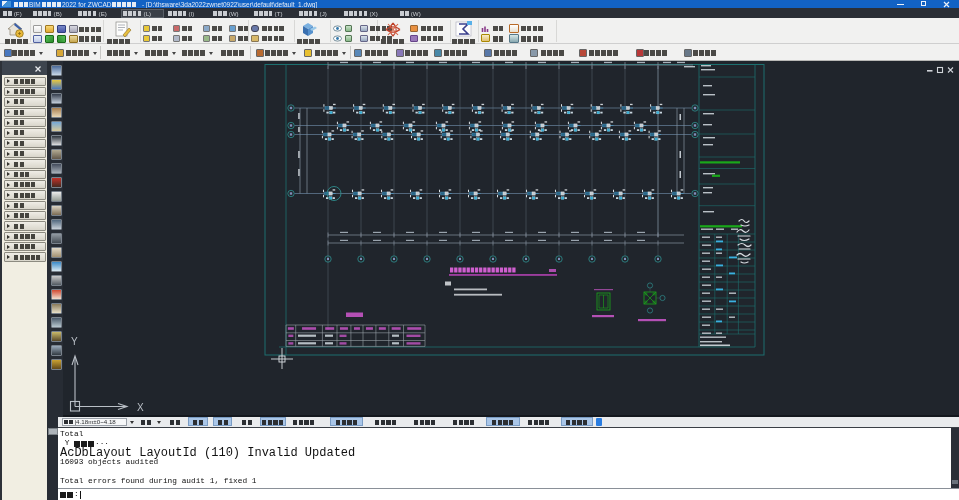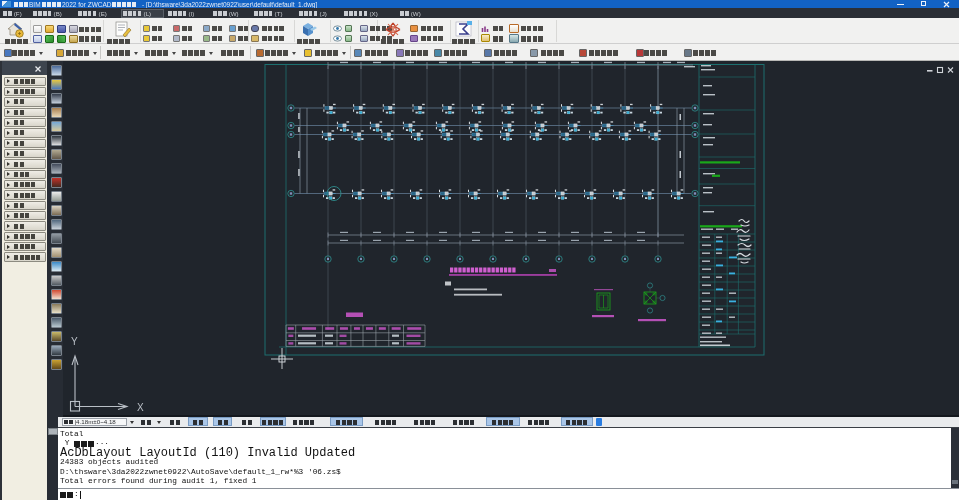--- a/index.html
+++ b/index.html
@@ -683,22 +683,21 @@
 <div class="b" style="left:492.4px;top:419.5px;width:21.2px;height:5px;background:repeating-linear-gradient(90deg,#2c2f33 0 4.4px,transparent 4.4px 5.6px);"></div>
 <div class="b" style="left:528.4px;top:419.5px;width:21.2px;height:5px;background:repeating-linear-gradient(90deg,#2c2f33 0 4.4px,transparent 4.4px 5.6px);"></div>
 <div class="abs" style="left:561px;top:417.3px;width:32px;height:9px;background:#a9c6e8;border:0.6px solid #7a9cc4;"></div>
 <div class="b" style="left:566.4px;top:419.5px;width:21.2px;height:5px;background:repeating-linear-gradient(90deg,#2c2f33 0 4.4px,transparent 4.4px 5.6px);"></div>
 <div class="abs" style="left:596px;top:417.5px;width:6px;height:8px;background:#2a7de0;border-radius:1px;"></div>
 <div class="abs" style="left:58px;top:426.5px;width:901px;height:73.5px;background:#fff;border-top:1.2px solid #3a3f46;"></div>
 <div class="abs" style="left:951px;top:427.5px;width:8px;height:62px;background:#2a2f38;"></div>
 <div class="abs" style="left:952px;top:480px;width:6px;height:4px;background:#6a727c;"></div>
 <div class="abs" style="left:60px;top:429.7px;font-family:'Liberation Mono',monospace;font-size:7.8px;line-height:9.5px;color:#111;white-space:pre;">Total</div>
 <div class="abs" style="left:60px;top:448.7px;font-family:'Liberation Mono',monospace;font-size:12px;line-height:9.5px;color:#111;white-space:pre;">AcDbLayout LayoutId (110) Invalid Updated</div>
-<div class="abs" style="left:60px;top:458.2px;font-family:'Liberation Mono',monospace;font-size:7.8px;line-height:9.5px;color:#111;white-space:pre;">24383 objects audited</div>
-<div class="abs" style="left:60px;top:467.7px;font-family:'Liberation Mono',monospace;font-size:7.8px;line-height:9.5px;color:#111;white-space:pre;">D:\thsware\3da2022zwnet0922\AutoSave\default_1_rw*%3 '06.zs$</div>
+<div class="abs" style="left:60px;top:458.2px;font-family:'Liberation Mono',monospace;font-size:7.8px;line-height:9.5px;color:#111;white-space:pre;">16093 objects audited</div>
 <div class="abs" style="left:60px;top:477.2px;font-family:'Liberation Mono',monospace;font-size:7.8px;line-height:9.5px;color:#111;white-space:pre;">Total errors found during audit 1, fixed 1</div>
 <div class="abs" style="left:60px;top:439.2px;font-family:'Liberation Mono',monospace;font-size:7.8px;line-height:9.5px;color:#111;white-space:pre;"> Y </div>
 <div class="b" style="left:74px;top:440.7px;width:19.8px;height:6px;background:repeating-linear-gradient(90deg,#1a1a1a 0 5.8px,transparent 5.8px 7px);"></div>
 <div class="abs" style="left:95px;top:437.7px;font-family:'Liberation Mono',monospace;font-size:7.8px;line-height:9.5px;color:#111;white-space:pre;">...</div>
 <div class="abs" style="left:58px;top:487.5px;width:901px;height:1.2px;background:#8a9098;"></div>
 <div class="abs" style="left:58px;top:488.7px;width:901px;height:11.3px;background:#fff;"></div>
 <div class="b" style="left:60px;top:491.5px;width:12.8px;height:6px;background:repeating-linear-gradient(90deg,#1a1a1a 0 5.8px,transparent 5.8px 7px);"></div>
 <div class="abs" style="left:74px;top:490px;font-family:'Liberation Mono',monospace;font-size:7.8px;line-height:9.5px;color:#111;white-space:pre;">:</div>
 <div class="abs" style="left:80px;top:490.5px;width:1.2px;height:8px;background:#111;"></div>
 </div>

